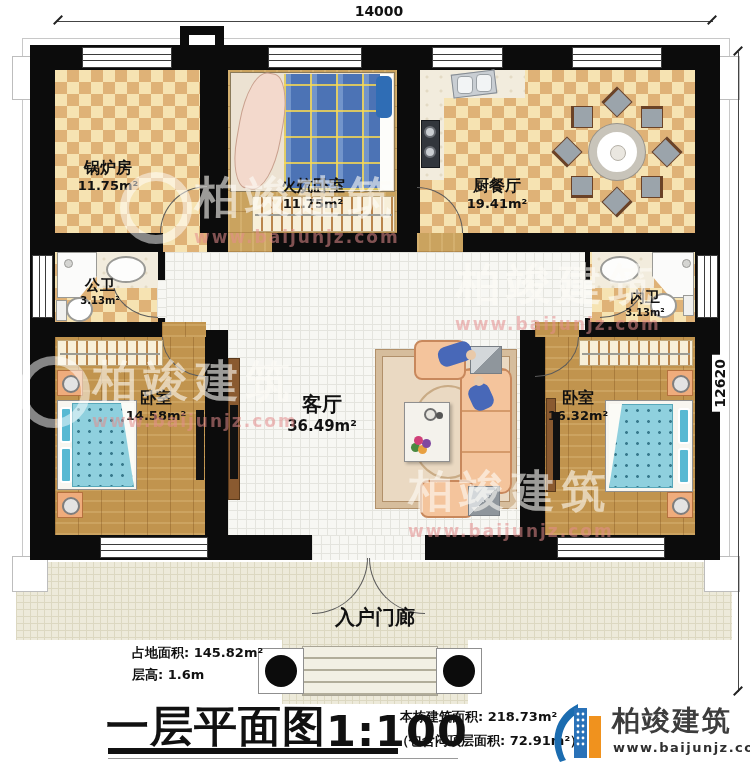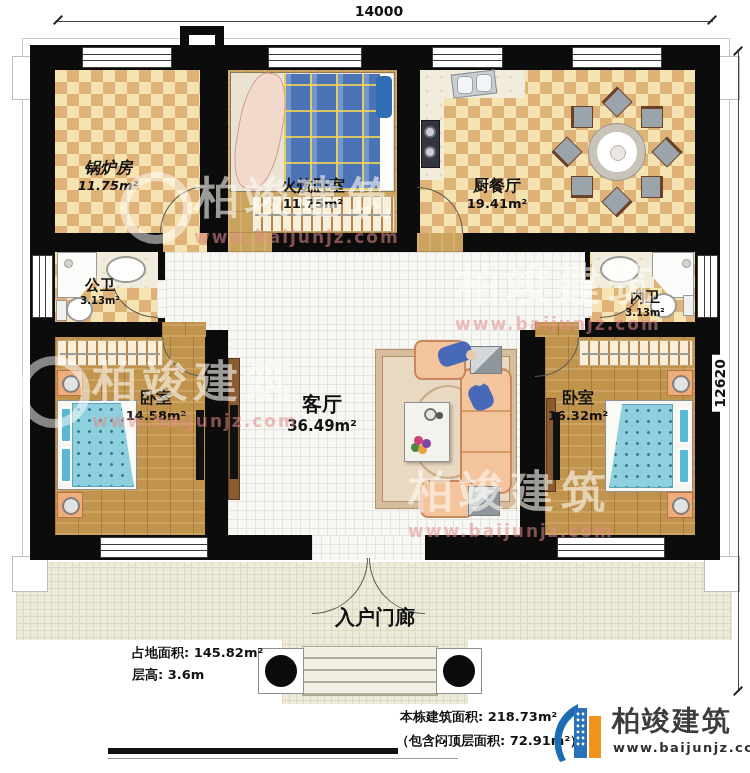--- a/index.html
+++ b/index.html
@@ -187,21 +187,21 @@
   <div class="ps" style="left:460px;top:368px;width:52px;height:126px;background:#f4c49c;border:2px solid #c8885c;border-radius:10px;background-image:repeating-linear-gradient(0deg,transparent 0 39px,#d59a6a 39px 41px);box-sizing:border-box;z-index:10;"></div>
   <div class="ps" style="left:414px;top:340px;width:52px;height:40px;background:#f4c49c;border:2px solid #c8885c;border-radius:8px;box-sizing:border-box;z-index:10;"></div>
   <div class="ps" style="left:420px;top:480px;width:54px;height:38px;background:#f4c49c;border:2px solid #c8885c;border-radius:8px;box-sizing:border-box;z-index:10;"></div>
   <div class="ps" style="left:470px;top:346px;width:32px;height:28px;background:linear-gradient(135deg,#d3d7da 0 50%,#8f969c 50% 100%);border:1px solid #787e84;box-sizing:border-box;z-index:11;"></div>
   <div class="ps" style="left:468px;top:486px;width:32px;height:30px;background:linear-gradient(135deg,#d3d7da 0 50%,#8f969c 50% 100%);border:1px solid #787e84;box-sizing:border-box;z-index:11;"></div>
   <div class="ps" style="left:438px;top:344px;width:34px;height:20px;background:#4868b8;border-radius:8px;transform:rotate(-18deg);z-index:12;"></div>
   <div class="ps" style="left:466px;top:350px;width:10px;height:10px;border-radius:50%;background:#e9c9a9;z-index:13;"></div>
   <div class="ps" style="left:468px;top:386px;width:26px;height:22px;background:#4868b8;border-radius:8px;transform:rotate(65deg);z-index:12;"></div>
   <div class="ps" style="left:474px;top:376px;width:10px;height:10px;border-radius:50%;background:#e9c9a9;z-index:13;"></div>
 
-  <div class="ps rlabel" style="left:48px;top:158px;width:120px;font-style:italic;">
+  <div class="ps rlabel" style="left:48px;top:158px;width:120px;">
     <span class="rn">锅炉房</span>
     <span class="ra">11.75m²</span>
   </div>
   <div class="ps rlabel" style="left:243px;top:176px;width:140px;text-align:right;">
     <span class="rn">火炕卧室</span>
     <span class="ra">11.75m²</span>
   </div>
   <div class="ps rlabel" style="left:437px;top:176px;width:120px;">
     <span class="rn">厨餐厅</span>
     <span class="ra">19.41m²</span>
@@ -249,22 +249,26 @@
       </div>
   </div>
   <div class="ps wm" style="left:408px;top:462px;">
     <div class="wmtxt">
         <b>柏竣建筑</b>
         <span>www.baijunjz.com</span>
       </div>
   </div>
 
   <div class="ps ftext" style="left:132px;top:644px;z-index:40;">占地面积: 145.82m²</div>
-  <div class="ps ftext" style="left:132px;top:666px;z-index:40;">层高: 3.6m</div>
-
+  <div class="ps ftext" style="left:132px;top:666px;z-index:40;">层高: 1.6m</div>
+
+  <div class="ps title" style="left:106px;top:698px;">
+    <span>一层平面图</span>
+      <span>1:100</span>
+  </div>
   <div class="ps" style="left:108px;top:748px;width:290px;height:6px;background:#111;z-index:30;"></div>
   <div class="ps" style="left:108px;top:758px;width:350px;height:1px;background:#9a9a9a;z-index:30;"></div>
 
   <div class="ps ftext" style="left:400px;top:708px;z-index:40;">本栋建筑面积: 218.73m²</div>
   <div class="ps ftext" style="left:396px;top:732px;z-index:40;">（包含闷顶层面积: 72.91m²）</div>
 
   <div class="ps" style="left:548px;top:698px;width:58px;height:66px;z-index:40;">
     <svg width="58" height="66" viewBox="0 0 58 66">
       <path d="M12 64 C1 44 6 18 30 6 L30 15 C13 25 9 46 18 62 Z" fill="#1b6cb0"></path>
       <rect x="26" y="10" width="13" height="50" fill="#2a72b8"></rect>

